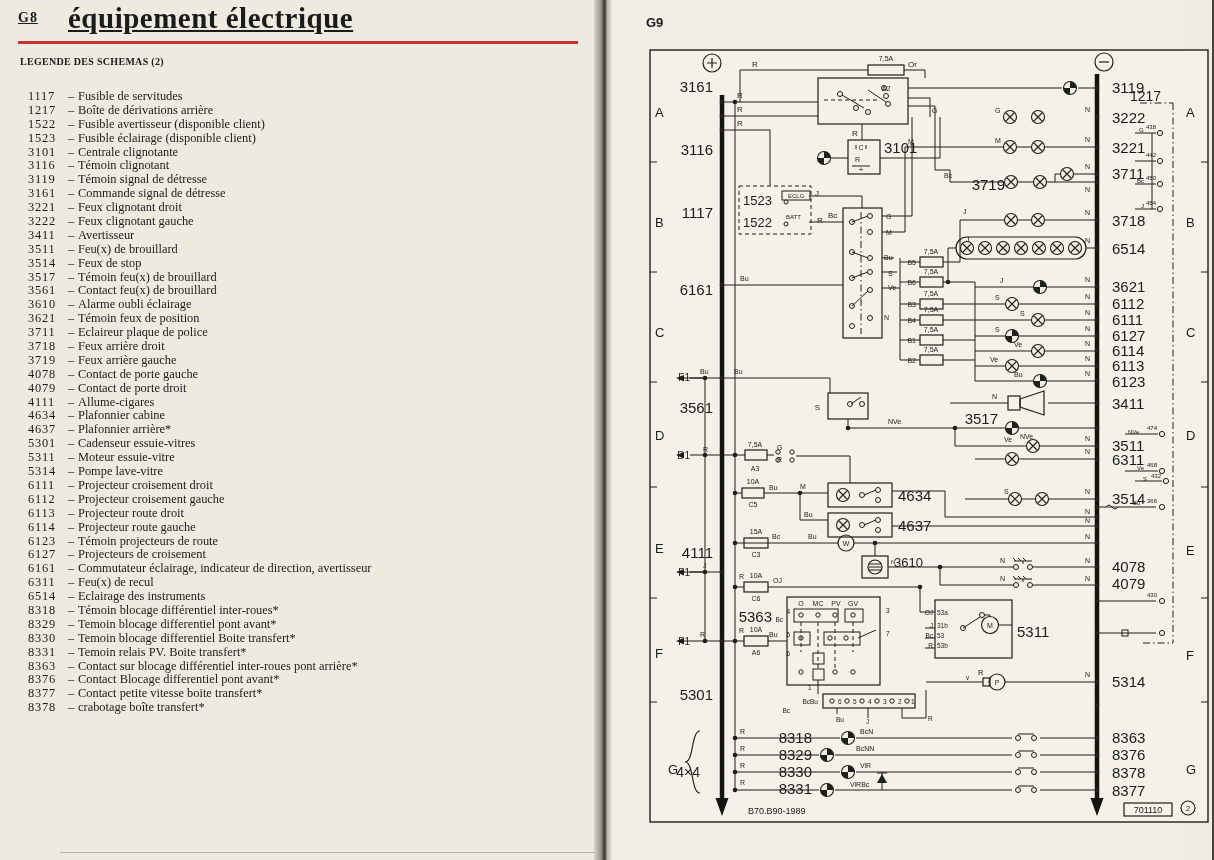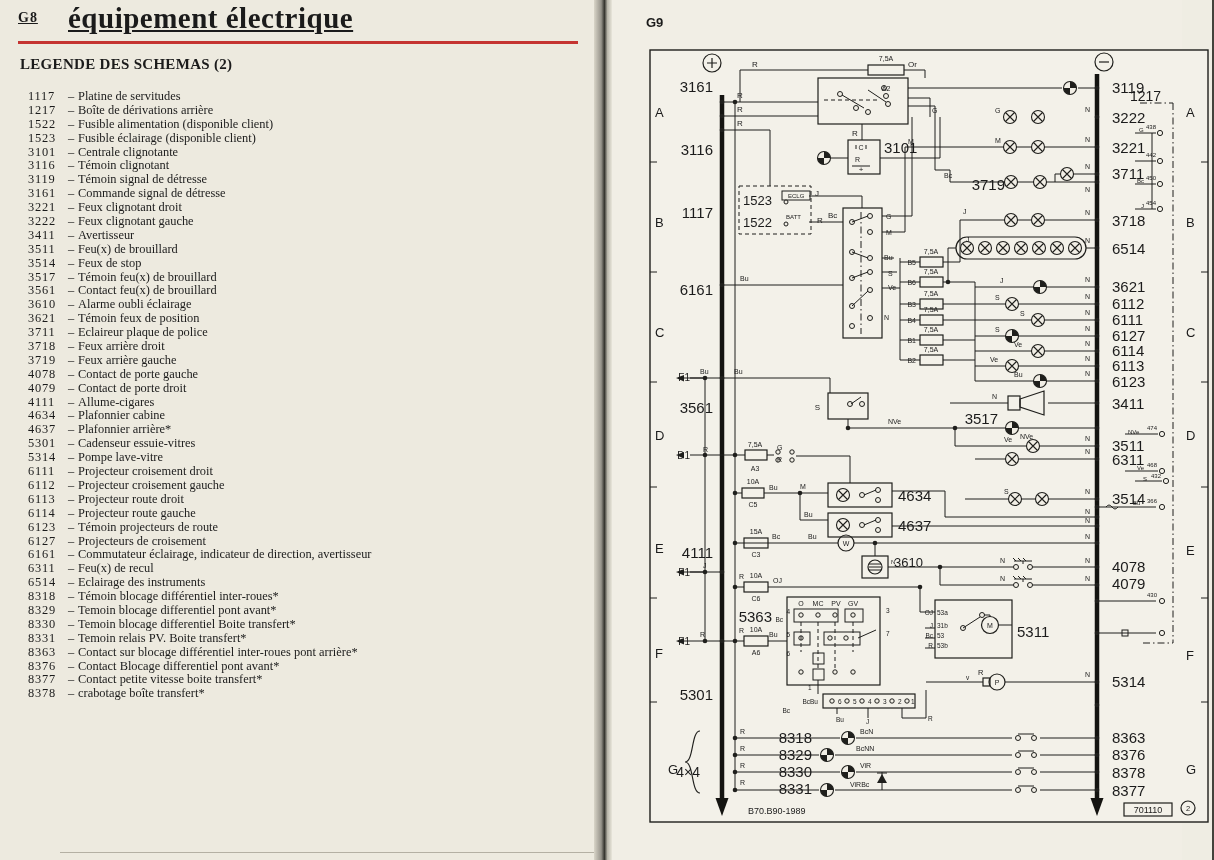--- a/index.html
+++ b/index.html
@@ -6,21 +6,21 @@
   #canvas{position:relative;width:1214px;height:860px;overflow:hidden;
     background:#efede3;font-family:"Liberation Serif",serif;color:#1b1b1b;}
   #page-left{position:absolute;left:0;top:0;width:600px;height:860px;background:#edeadf;}
   #page-right{position:absolute;left:612px;top:0;width:570px;height:860px;background:#f1eee5;}
   #gutter{position:absolute;left:594px;top:0;width:18px;height:860px;
     background:linear-gradient(90deg,#d9d5c8 0%,#96938a 40%,#35342e 58%,#b9b6aa 75%,#e9e6db 100%);}
   #right-edge{position:absolute;right:0;top:0;width:2px;height:860px;background:#44433c;}
   .pgnum{position:absolute;left:18px;top:10px;font-size:14px;font-weight:bold;letter-spacing:1px;text-decoration:underline;}
   .title{position:absolute;left:68px;top:2px;font-size:29px;font-weight:bold;letter-spacing:.5px;margin:0;text-decoration:underline;}
   .redrule{position:absolute;left:18px;top:41px;width:560px;height:3px;background:#c53431;}
-  .legend-head{position:absolute;left:20px;top:56px;font-size:15px;font-weight:bold;margin:0;letter-spacing:.3px;}
+  .legend-head{position:absolute;left:20px;top:56px;font-size:10px;font-weight:bold;margin:0;letter-spacing:.3px;}
   #legend-list{position:absolute;left:28px;top:90px;margin:0;padding:0;list-style:none;}
   #legend-list li{height:13.9px;line-height:13.9px;font-size:12.4px;white-space:nowrap;}
   #legend-list .code{display:inline-block;width:36px;letter-spacing:.8px;}
   #legend-list .dash{display:inline-block;width:14px;text-align:center;}
   .footnote{position:absolute;left:24px;top:830px;font-size:17px;margin-top:41px;}
   .page-edge-line{position:absolute;left:60px;top:852px;width:534px;height:1px;background:#b4b0a3;}
   svg{position:absolute;left:0;top:0;}
   svg text{fill:#1b1b1b;font-family:"Liberation Sans",sans-serif;}
   .wire{stroke:#1f1f1c;stroke-width:1;fill:none;}
   .wire2{stroke:#1f1f1c;stroke-width:1.2;fill:none;}
@@ -34,23 +34,23 @@
 <body>
 
 <div id="canvas">
 
   <div id="page-left">
     <div class="pgnum">G8</div>
     <h1 class="title">équipement électrique</h1>
     <div class="redrule"></div>
     <h2 class="legend-head">LEGENDE DES SCHEMAS (2)</h2>
     <ul id="legend-list">
-        <li><span class="code">1117</span><span class="dash">–</span><span>Platine de servitudes</span></li>
+        <li><span class="code">1117</span><span class="dash">–</span><span>Fusible de servitudes</span></li>
         <li><span class="code">1217</span><span class="dash">–</span><span>Boîte de dérivations arrière</span></li>
-        <li><span class="code">1522</span><span class="dash">–</span><span>Fusible alimentation (disponible client)</span></li>
+        <li><span class="code">1522</span><span class="dash">–</span><span>Fusible avertisseur (disponible client)</span></li>
         <li><span class="code">1523</span><span class="dash">–</span><span>Fusible éclairage (disponible client)</span></li>
         <li><span class="code">3101</span><span class="dash">–</span><span>Centrale clignotante</span></li>
         <li><span class="code">3116</span><span class="dash">–</span><span>Témoin clignotant</span></li>
         <li><span class="code">3119</span><span class="dash">–</span><span>Témoin signal de détresse</span></li>
         <li><span class="code">3161</span><span class="dash">–</span><span>Commande signal de détresse</span></li>
         <li><span class="code">3221</span><span class="dash">–</span><span>Feux clignotant droit</span></li>
         <li><span class="code">3222</span><span class="dash">–</span><span>Feux clignotant gauche</span></li>
         <li><span class="code">3411</span><span class="dash">–</span><span>Avertisseur</span></li>
         <li><span class="code">3511</span><span class="dash">–</span><span>Feu(x) de brouillard</span></li>
         <li><span class="code">3514</span><span class="dash">–</span><span>Feux de stop</span></li>
@@ -60,20 +60,21 @@
         <li><span class="code">3621</span><span class="dash">–</span><span>Témoin feux de position</span></li>
         <li><span class="code">3711</span><span class="dash">–</span><span>Eclaireur plaque de police</span></li>
         <li><span class="code">3718</span><span class="dash">–</span><span>Feux arrière droit</span></li>
         <li><span class="code">3719</span><span class="dash">–</span><span>Feux arrière gauche</span></li>
         <li><span class="code">4078</span><span class="dash">–</span><span>Contact de porte gauche</span></li>
         <li><span class="code">4079</span><span class="dash">–</span><span>Contact de porte droit</span></li>
         <li><span class="code">4111</span><span class="dash">–</span><span>Allume-cigares</span></li>
         <li><span class="code">4634</span><span class="dash">–</span><span>Plafonnier cabine</span></li>
         <li><span class="code">4637</span><span class="dash">–</span><span>Plafonnier arrière*</span></li>
         <li><span class="code">5301</span><span class="dash">–</span><span>Cadenseur essuie-vitres</span></li>
+        <li><span class="code">5311</span><span class="dash">–</span><span>Moteur essuie-vitre</span></li>
         <li><span class="code">5314</span><span class="dash">–</span><span>Pompe lave-vitre</span></li>
         <li><span class="code">6111</span><span class="dash">–</span><span>Projecteur croisement droit</span></li>
         <li><span class="code">6112</span><span class="dash">–</span><span>Projecteur croisement gauche</span></li>
         <li><span class="code">6113</span><span class="dash">–</span><span>Projecteur route droit</span></li>
         <li><span class="code">6114</span><span class="dash">–</span><span>Projecteur route gauche</span></li>
         <li><span class="code">6123</span><span class="dash">–</span><span>Témoin projecteurs de route</span></li>
         <li><span class="code">6127</span><span class="dash">–</span><span>Projecteurs de croisement</span></li>
         <li><span class="code">6161</span><span class="dash">–</span><span>Commutateur éclairage, indicateur de direction, avertisseur</span></li>
         <li><span class="code">6311</span><span class="dash">–</span><span>Feu(x) de recul</span></li>
         <li><span class="code">6514</span><span class="dash">–</span><span>Eclairage des instruments</span></li>

